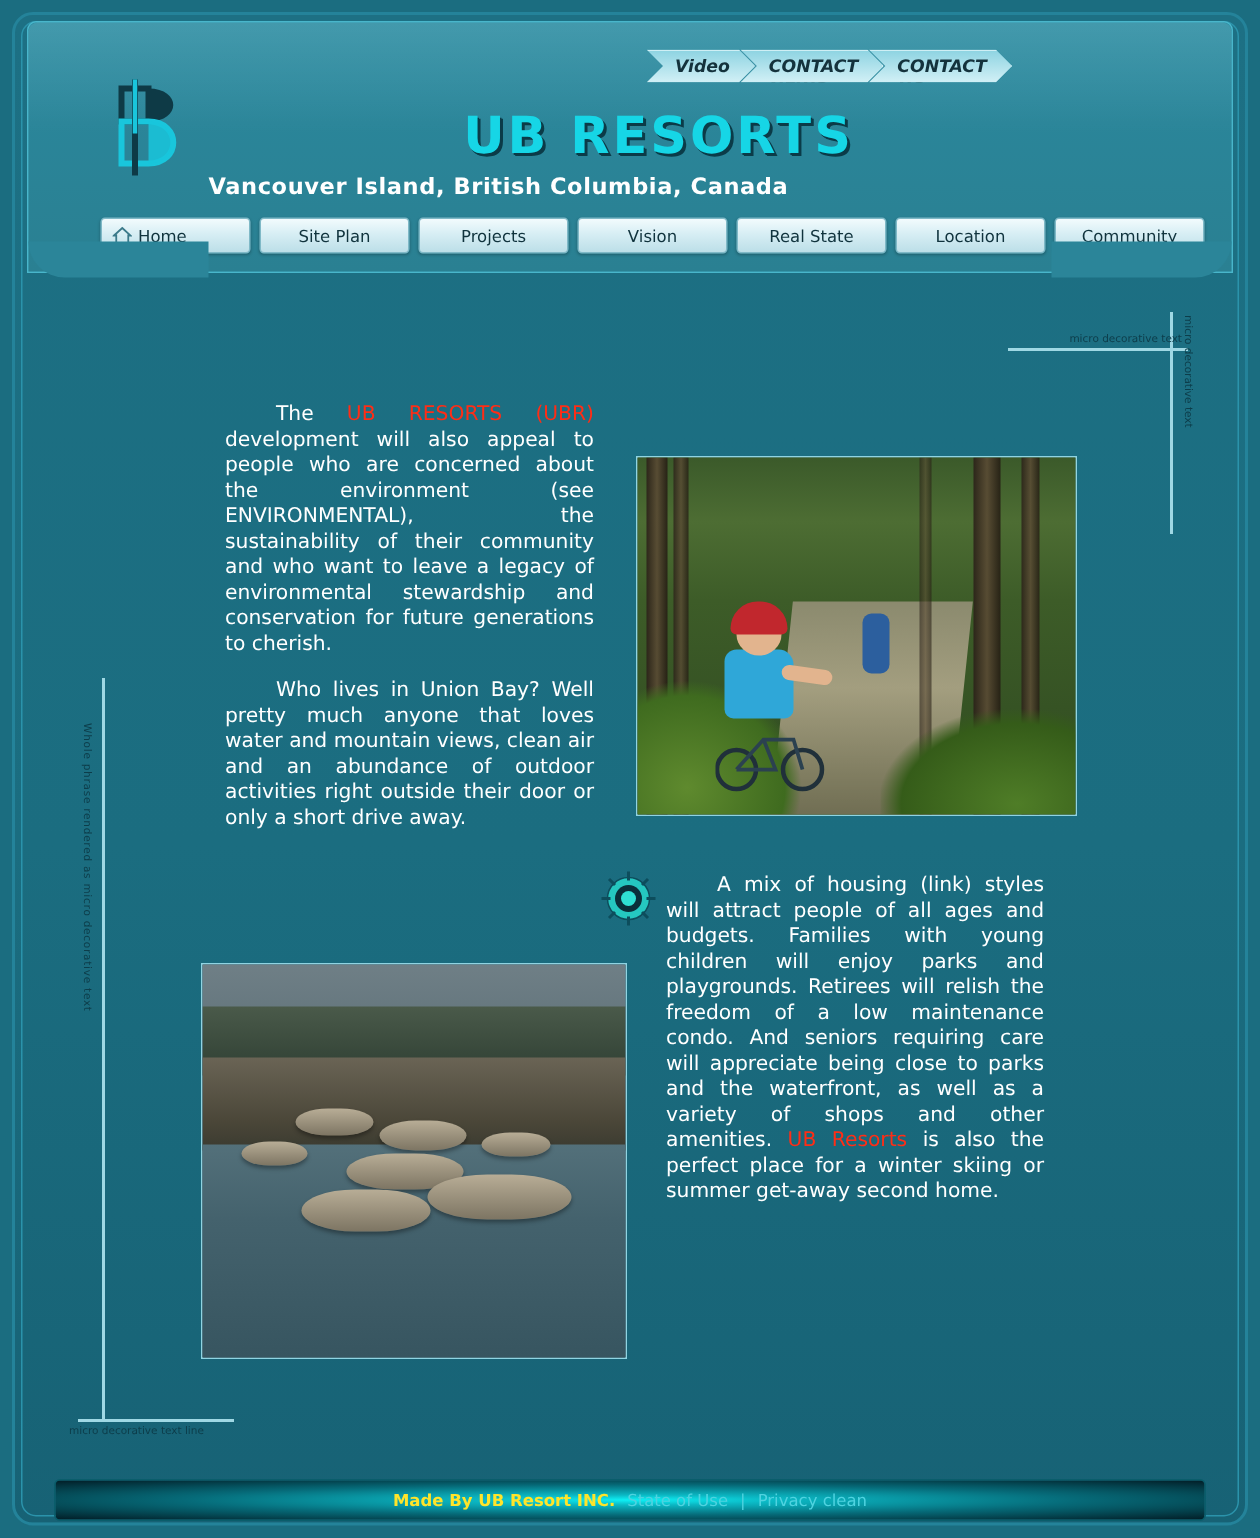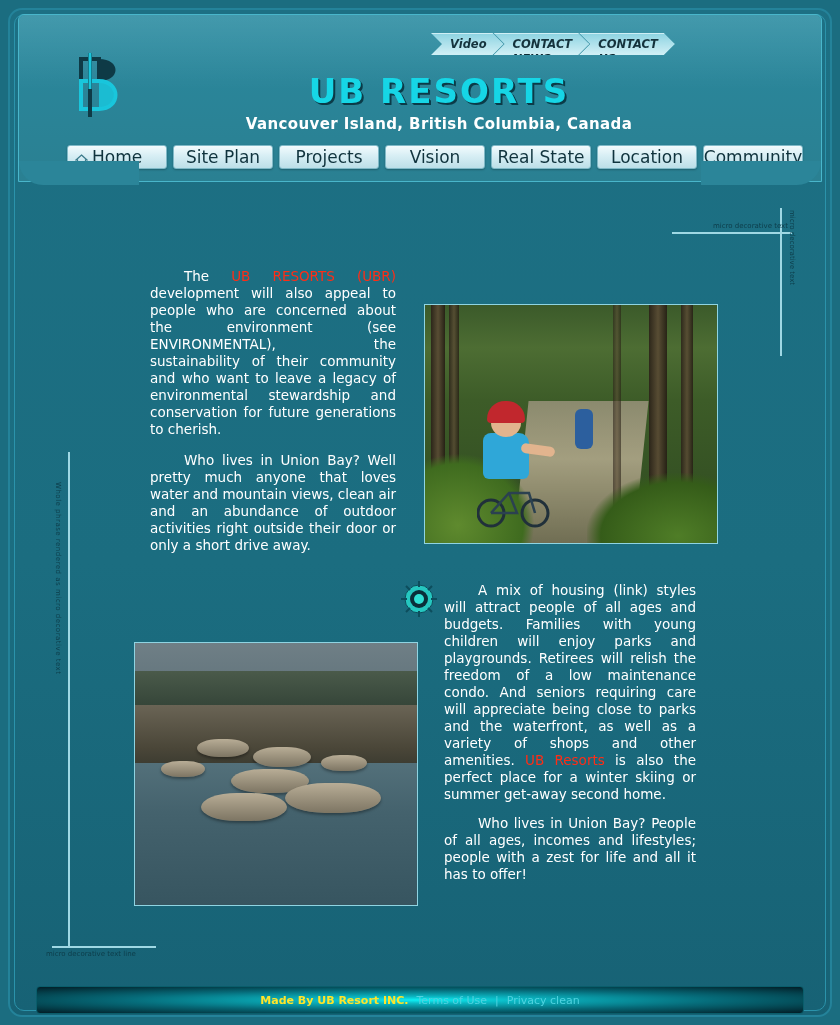--- a/index.html
+++ b/index.html
@@ -66,21 +66,20 @@
   .site-title {
     position:absolute; left: 200px; top: 56px; width: 440px;
     text-align:center;
     font-family: "DejaVu Sans", "Liberation Sans", sans-serif;
     font-size: 34px; font-weight: bold; letter-spacing: 2px;
     color: #16d6e6;
     text-shadow: 2px 2px 0 #0b3b48, 1px 1px 0 #0b3b48;
   }
   .site-sub {
     position:absolute; left: 120px; top: 100px; width: 600px;
-    text-align:center;
     font-size: 15px; font-weight: bold; color:#ffffff;
     letter-spacing: .4px;
   }
 
   
   .top-nav {
     position:absolute; left: 412px; top: 18px;
     display:flex; align-items:flex-start;font-style:italic;
   }
   .arrow-tab {
@@ -106,21 +105,21 @@
   
   .menu {
     position:absolute; left: 48px; top: 130px;
     display:flex; gap: 6px;
   }
   .menu-item {
     width: 100px; height: 24px;
     background: linear-gradient(180deg,#f2fbfd 0%, #d7eef4 45%, #bcdfe8 100%);
     border: 1px solid #7fb9c7;
     border-radius: 3px;
-    font-size: 17px; color: #10333d;
+    font-size: 11px; color: #10333d;
     display:flex; align-items:center; justify-content:center;
     box-shadow: 0 1px 2px rgba(0,0,0,.25);
   }
   .menu-item.home { justify-content:flex-start; padding-left: 24px; position:relative; }
   .home-icon {
     position:absolute; left:7px; top:5px; width:13px; height:13px;
   }
 
   
   .content { position:absolute; left:0; top:196px; width:840px; height:790px; }
@@ -388,27 +387,26 @@
           <line x1="6" y1="6" x2="10" y2="10"></line>
           <line x1="28" y1="28" x2="32" y2="32"></line>
           <line x1="32" y1="6" x2="28" y2="10"></line>
           <line x1="10" y1="28" x2="6" y2="32"></line>
         </g>
       </svg>
     </div>
 
     <div class="col-text-2">
       <p><span>A mix of housing (link) styles will attract people of all ages and budgets. Families with young children will enjoy parks and playgrounds. Retirees will relish the freedom of a low maintenance condo. And seniors requiring care will appreciate being close to parks and the waterfront, as well as a variety of shops and other amenities. </span><span class="hl">UB Resorts</span><span> is also the perfect place for a winter skiing or summer get-away second home.</span></p>
-      <p>Who lives in Union Bay? People of all ages, incomes and lifestyles; people with a zest for life and all it has to offer!</p>
     </div>
 
   </div>
 
   <div class="footer">
     <div class="footer-inner">
       <span class="made-by">Made By UB Resort INC.</span>
-      <span class="foot-link">Terms of Use</span>
+      <span class="foot-link">State of Use</span>
       <span class="foot-sep">|</span>
       <span class="foot-link">Privacy clean</span>
     </div>
   </div>
 
 </div>
 
 </body></html>

